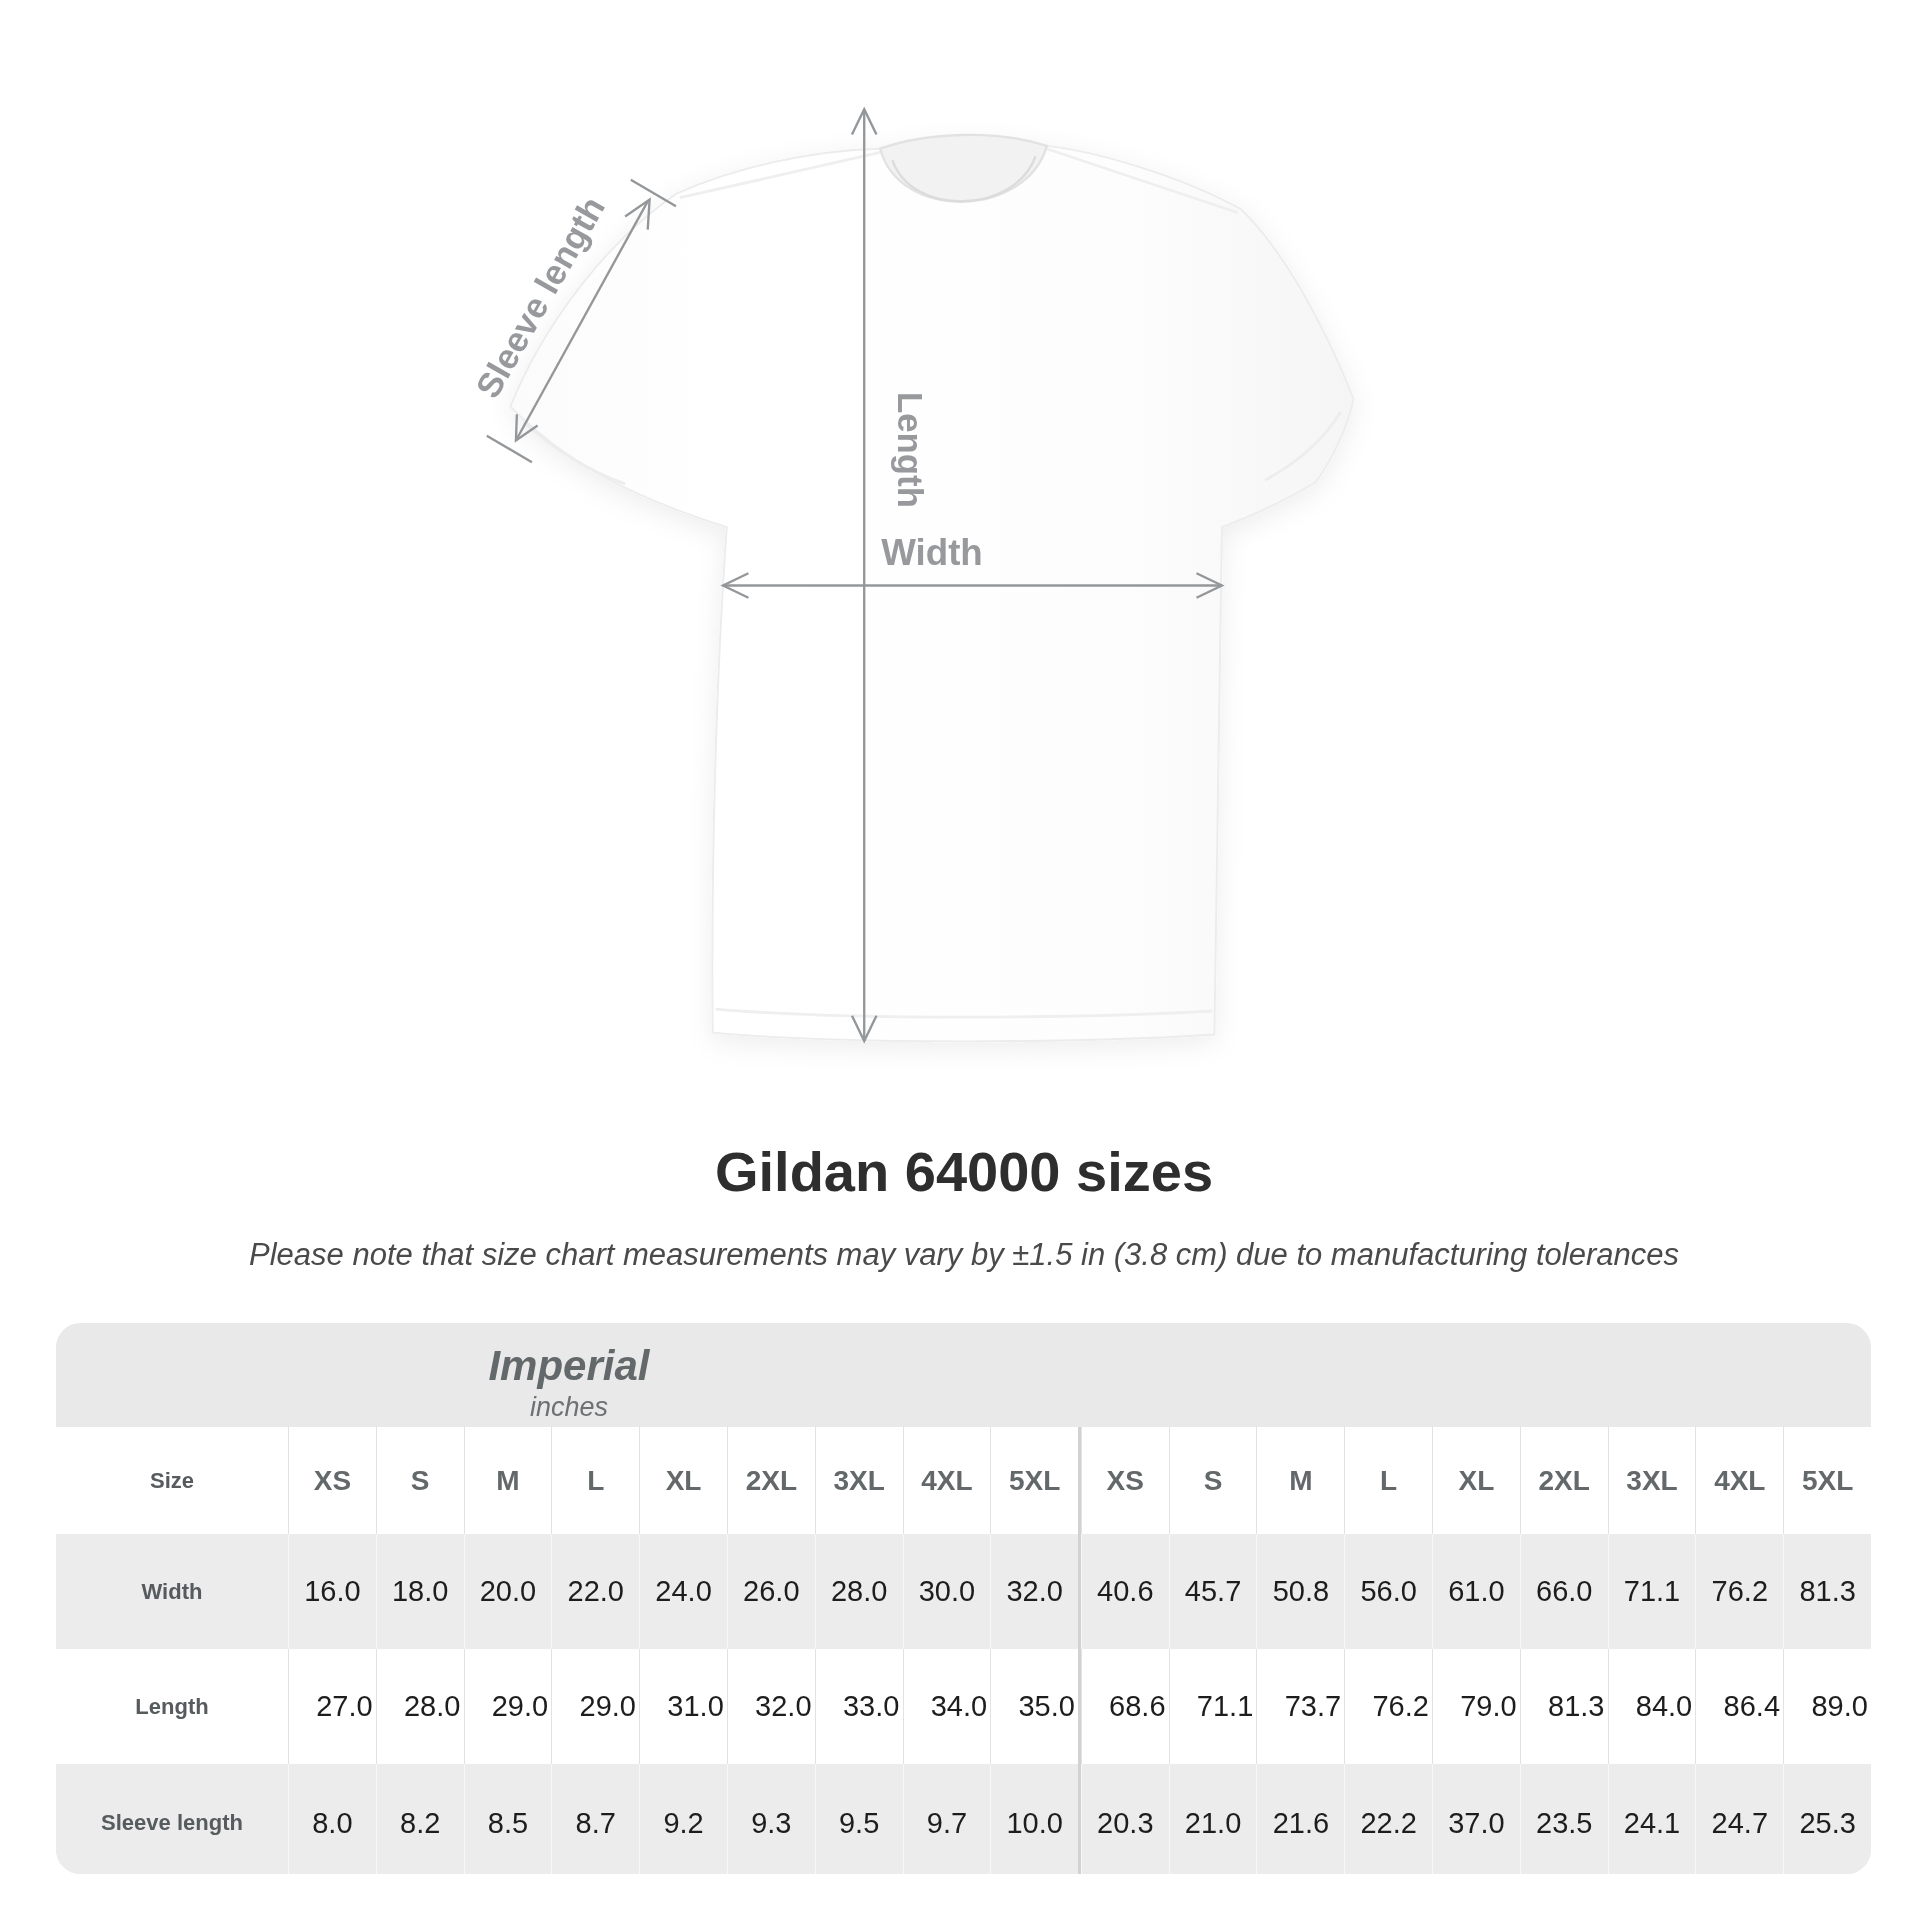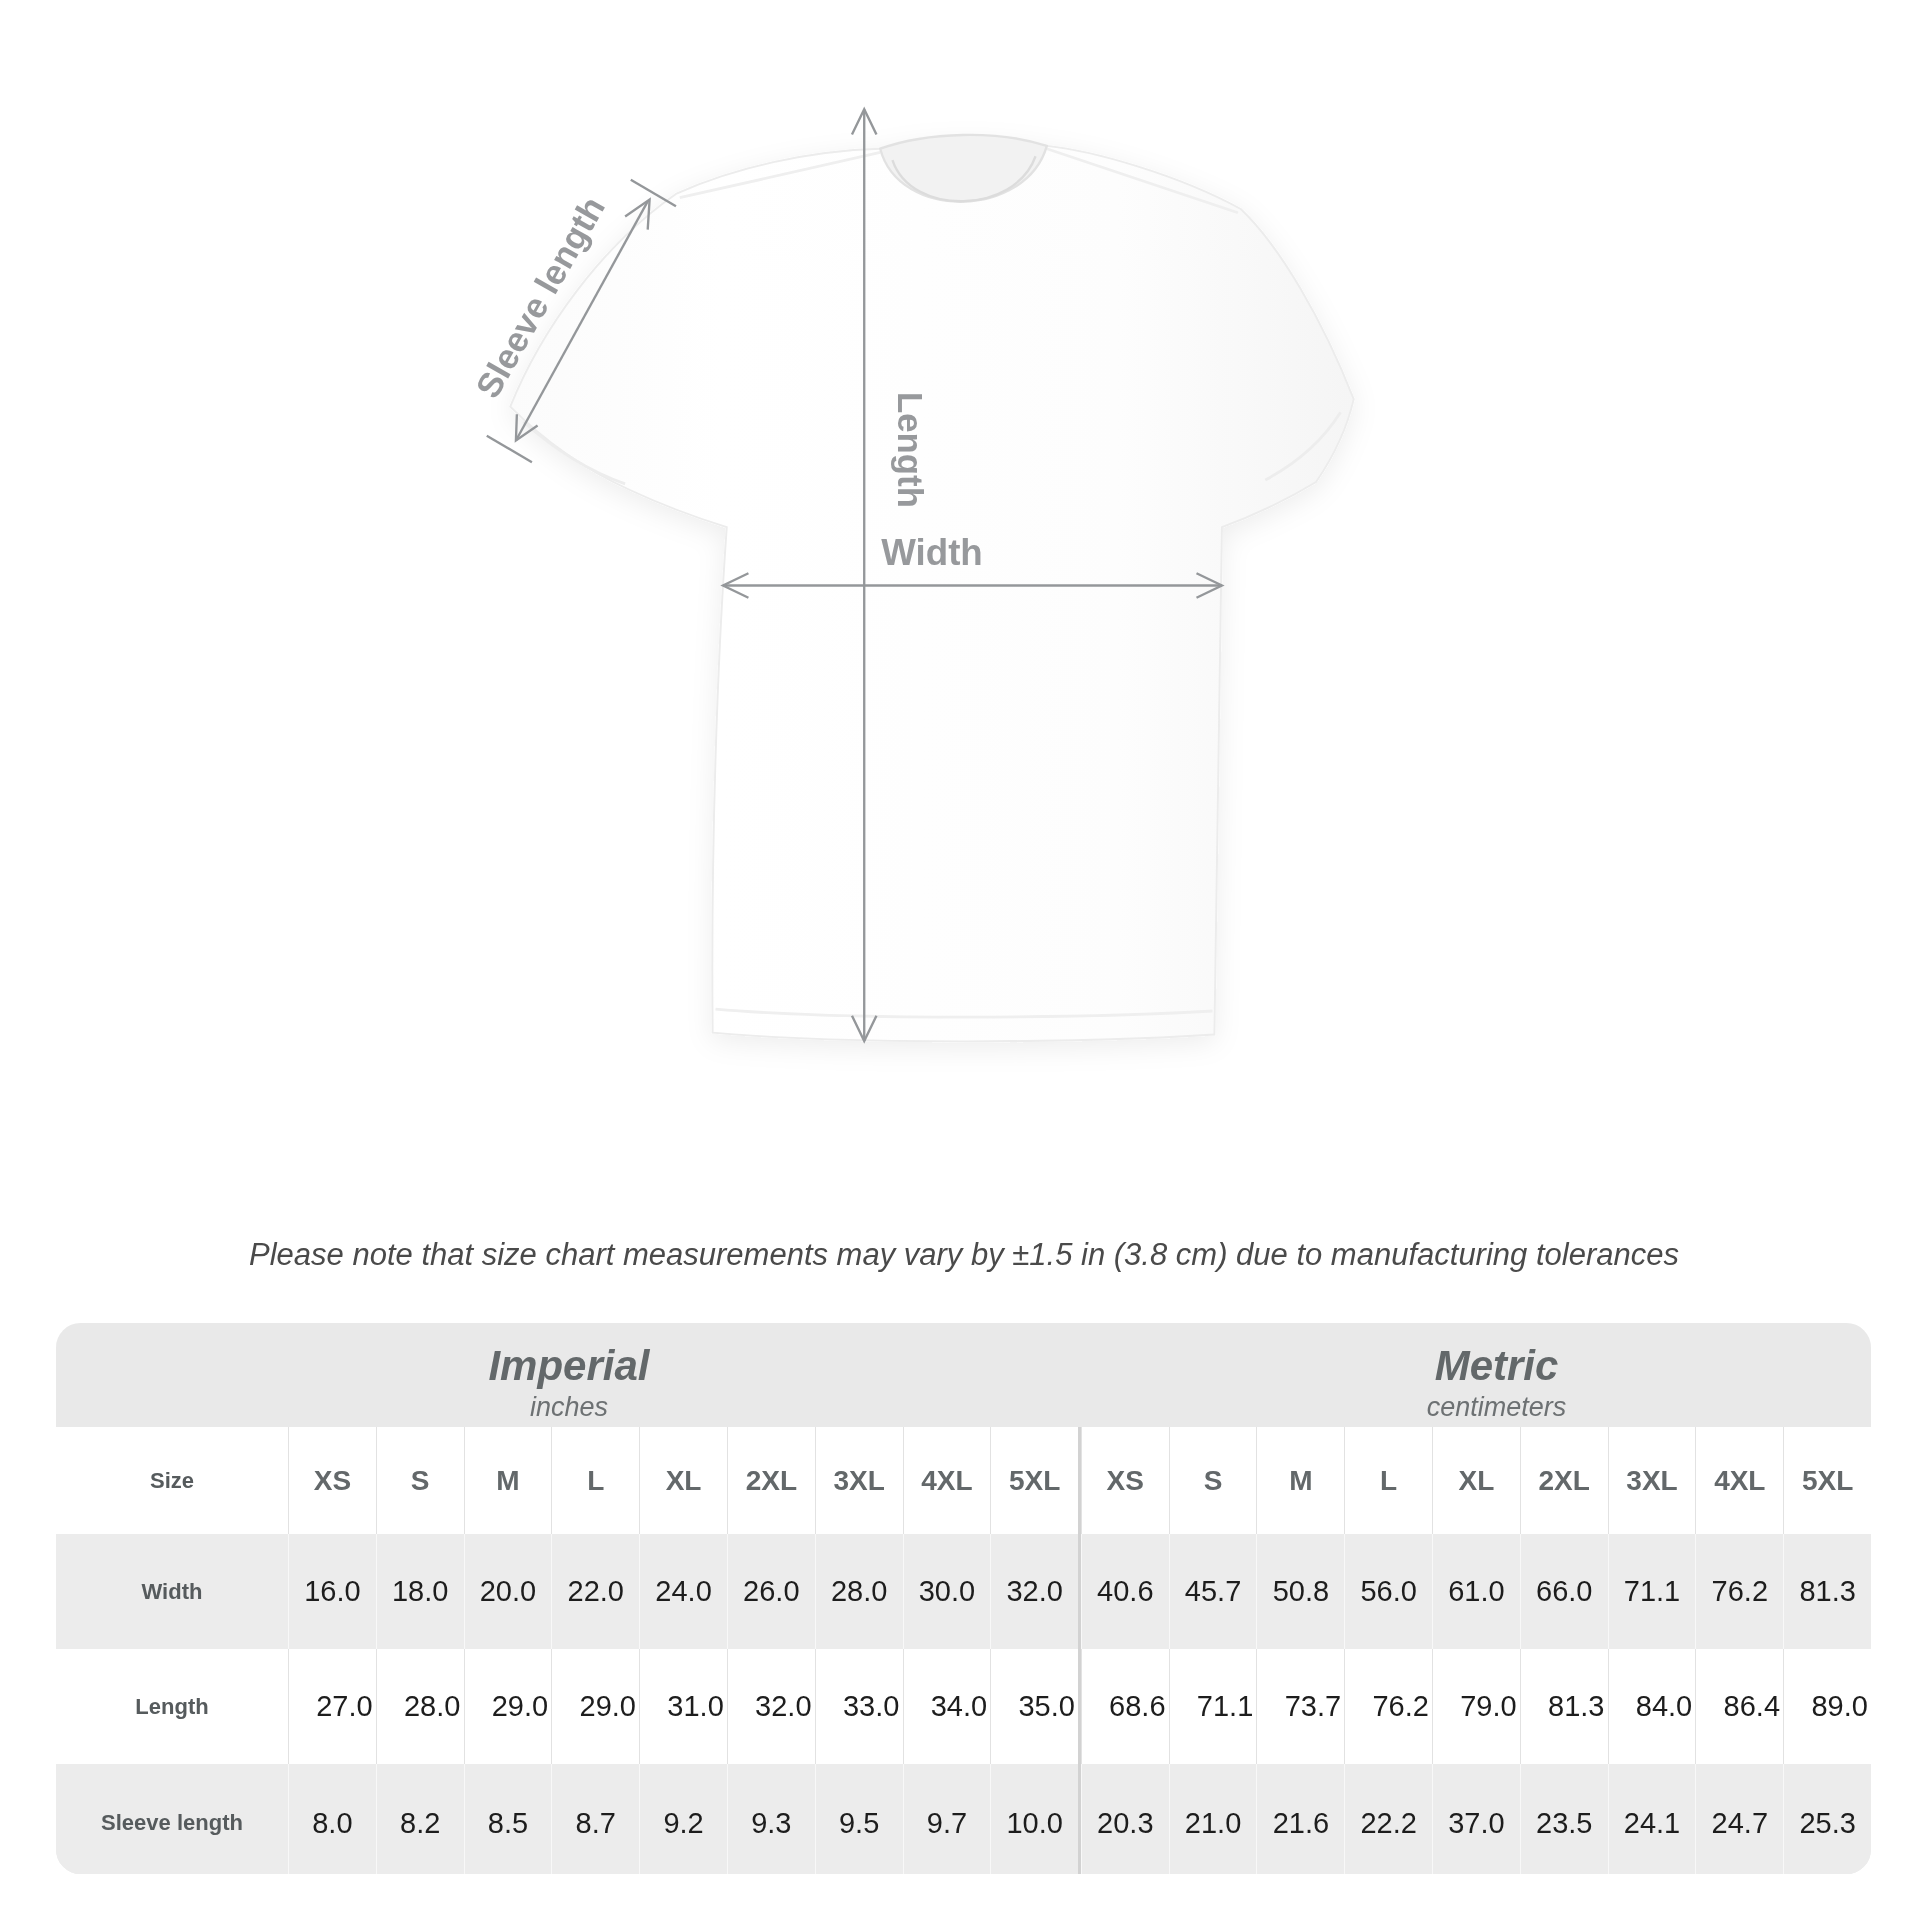--- a/index.html
+++ b/index.html
@@ -111,32 +111,29 @@
         <line x1="517" y1="463" x2="565" y2="491"></line>
       </g>
     </g>
     <g fill="#97999c" font-family="Liberation Sans, sans-serif" font-weight="bold">
       <text transform="translate(585,322) rotate(-60.5)" text-anchor="middle" font-size="37">Sleeve length</text>
       <text transform="translate(954,478) rotate(90)" text-anchor="middle" font-size="37">Length</text>
       <text x="990" y="600" text-anchor="middle" font-size="39">Width</text>
     </g>
   </svg>
 
+  <h1 class="chart-title">Gildan 64000 sizes</h1>
   <p class="chart-subtitle">Please note that size chart measurements may vary by ±1.5 in (3.8 cm) due to manufacturing tolerances</p>
 
   <div class="size-table">
 
     <div class="unit-band">
       <div class="unit-cell left">
         <div class="unit-label">Imperial</div>
         <div class="unit-sub">inches</div>
-      </div>
-      <div class="unit-cell right">
-        <div class="unit-label">Metric</div>
-        <div class="unit-sub">centimeters</div>
       </div>
     </div>
 
     <div class="t-row r-size">
       <div class="cell lab">Size</div>
       <div class="cell data szh">XS</div>
       <div class="cell data szh">S</div>
       <div class="cell data szh">M</div>
       <div class="cell data szh">L</div>
       <div class="cell data szh">XL</div>

